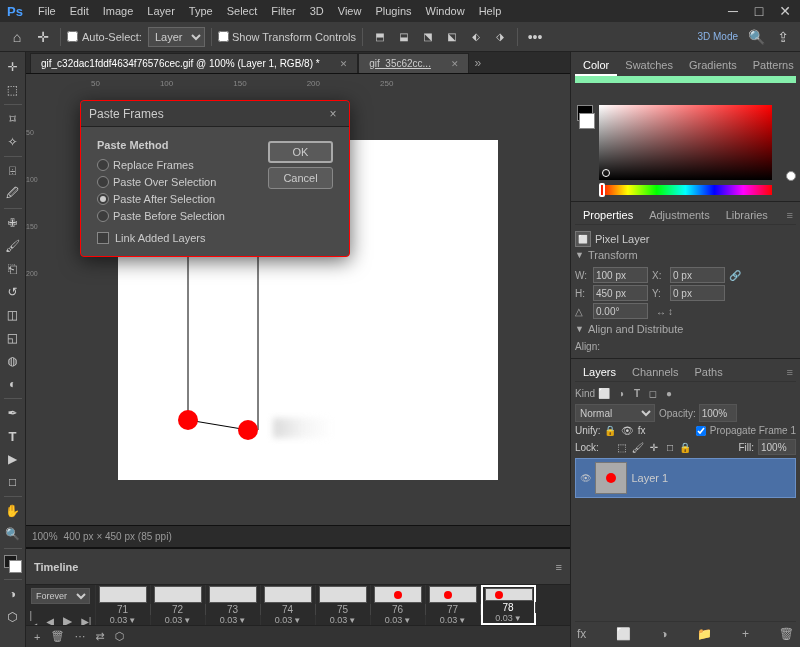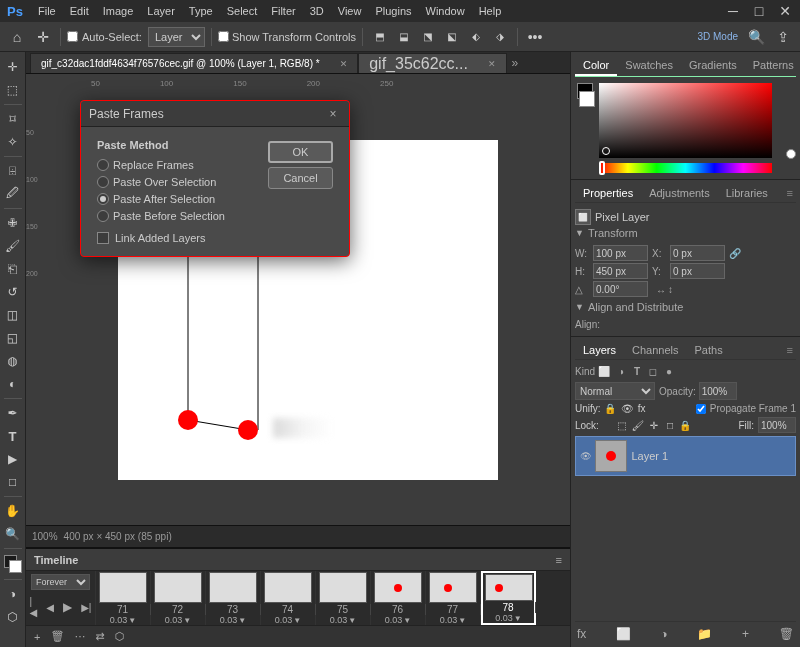--- a/index.html
+++ b/index.html
@@ -51,21 +51,21 @@
     #canvas-bg { width: 380px; height: 340px; background: white; position: relative; margin-top: 10px; }
     #canvas-rulers-v { position: absolute; left: 0; top: 22px; width: 15px; bottom: 0; background: #3c3c3c; }
     #canvas-rulers-h { position: absolute; top: 0; left: 15px; right: 0; height: 15px; background: #3c3c3c; }
     #canvas-status { height: 22px; background: #2b2b2b; display: flex; align-items: center; padding: 0 6px; gap: 6px; font-size: 10px; color: #999; border-top: 1px solid #111; }
 
     
     #right-panel { width: 230px; background: #3c3c3c; border-left: 1px solid #222; display: flex; flex-direction: column; overflow: hidden; }
 
     
     #color-panel { border-bottom: 1px solid #222; padding: 4px; }
-    .panel-tabs { display: flex; gap: 0; border-bottom: 1px solid #86efac; margin-bottom: 4px; }
+    .panel-tabs { display: flex; gap: 0; border-bottom: 7px solid #86efac; margin-bottom: 20px; }
     .panel-tab { padding: 3px 8px; font-size: 11px; color: #aaa; cursor: pointer; }
     .panel-tab.active { color: #fff; border-bottom: 2px solid #fff; }
     .color-picker-area { position: relative; width: 100%; height: 80px; background: linear-gradient(to bottom, transparent 0%, black 100%), linear-gradient(to right, white 0%, red 100%); }
     .color-hue-bar { height: 10px; margin-top: 3px; background: linear-gradient(to right, red, yellow, lime, cyan, blue, magenta, red); position: relative; }
     .color-hue-thumb { position: absolute; left: 0; top: -2px; width: 6px; height: 14px; border: 2px solid white; border-radius: 2px; }
     .color-circle { width: 10px; height: 10px; border-radius: 50%; border: 1px solid #888; margin-left: 10px; background: white; }
 
     
     #props-panel { border-bottom: 1px solid #222; padding: 4px; }
     .props-tabs { display: flex; gap: 0; border-bottom: 1px solid #333; margin-bottom: 4px; }
@@ -101,21 +101,21 @@
     .layers-list { flex: 1; overflow-y: auto; }
     .layer-item { display: flex; align-items: center; gap: 4px; height: 40px; padding: 2px 4px; cursor: pointer; border: 1px solid transparent; }
     .layer-item.active { background: #4a6fa5; border-color: #6a8fc5; }
     .layer-thumb { width: 32px; height: 32px; background: #555; border: 1px solid #777; overflow: hidden; }
     .layer-name { font-size: 11px; color: #ccc; }
     .layers-footer { display: flex; justify-content: space-between; padding-top: 3px; border-top: 1px solid #333; }
     .layers-footer-btn { font-size: 12px; color: #aaa; cursor: pointer; padding: 2px; }
 
     
     #timeline { height: 100px; background: #2b2b2b; border-top: 2px solid #111; display: flex; flex-direction: column; }
-    #timeline-header { height: 22px; background: #3c3c3c; display: flex; align-items: center; padding: 0 8px; font-size: 11px; color: #ccc; border-bottom: 1px solid #222; font-weight: bold; }
+    #timeline-header { height: 36px; background: #3c3c3c; display: flex; align-items: center; padding: 0 8px; font-size: 11px; color: #ccc; border-bottom: 1px solid #222; font-weight: bold; }
     #timeline-content { flex: 1; display: flex; overflow: hidden; }
     #timeline-controls { width: 70px; display: flex; flex-direction: column; border-right: 1px solid #333; padding: 2px; }
     .tl-ctrl-btn { font-size: 10px; cursor: pointer; color: #aaa; padding: 1px 3px; display: flex; align-items: center; gap: 2px; }
     #timeline-frames { flex: 1; display: flex; flex-direction: column; }
     .frame-num { width: 55px; text-align: center; font-size: 10px; color: #aaa; border-right: 1px solid #444; flex-shrink: 0; }
     .frame-cell { width: 55px; flex-shrink: 0; border-right: 1px solid #333; display: flex; flex-direction: column; align-items: center; cursor: pointer; position: relative; }
     .frame-cell.active { border: 2px solid #fff; }
     .frame-thumb { width: 48px; height: 48px; background: #888; margin: 1px auto; display: flex; align-items: center; justify-content: center; font-size: 8px; color: #333; border: 1px solid #555; overflow: hidden; }
     .frame-duration { font-size: 9px; color: #aaa; display: flex; align-items: center; gap: 1px; }
     .frame-arrow { font-size: 8px; }
@@ -252,21 +252,21 @@
   </div>
 
   <div id="canvas-area">
 
     <div id="tabs-bar">
       <div class="tab active">
         <span style="font-size:10px;">gif_c32dac1fddf4634f76576cec.gif @ 100% (Layer 1, RGB/8) *</span>
         <span class="tab-close">✕</span>
       </div>
       <div class="tab">
-        <span style="font-size:16px;">gif_35c62cc...</span>
+        <span style="font-size:10px;text-decoration:underline;">gif_35c62cc...</span>
         <span class="tab-close">✕</span>
       </div>
       <div class="tab-more">»</div>
     </div>
 
     <div id="canvas-work">
 
       <div id="canvas-rulers-h" style="position:absolute;top:0;left:15px;right:0;height:15px;background:#3c3c3c;z-index:2;font-size:8px;color:#888;display:flex;align-items:flex-end;padding-bottom:1px;overflow:hidden;">
         <span style="margin-left:50px;">50</span>
         <span style="margin-left:60px;">100</span>

